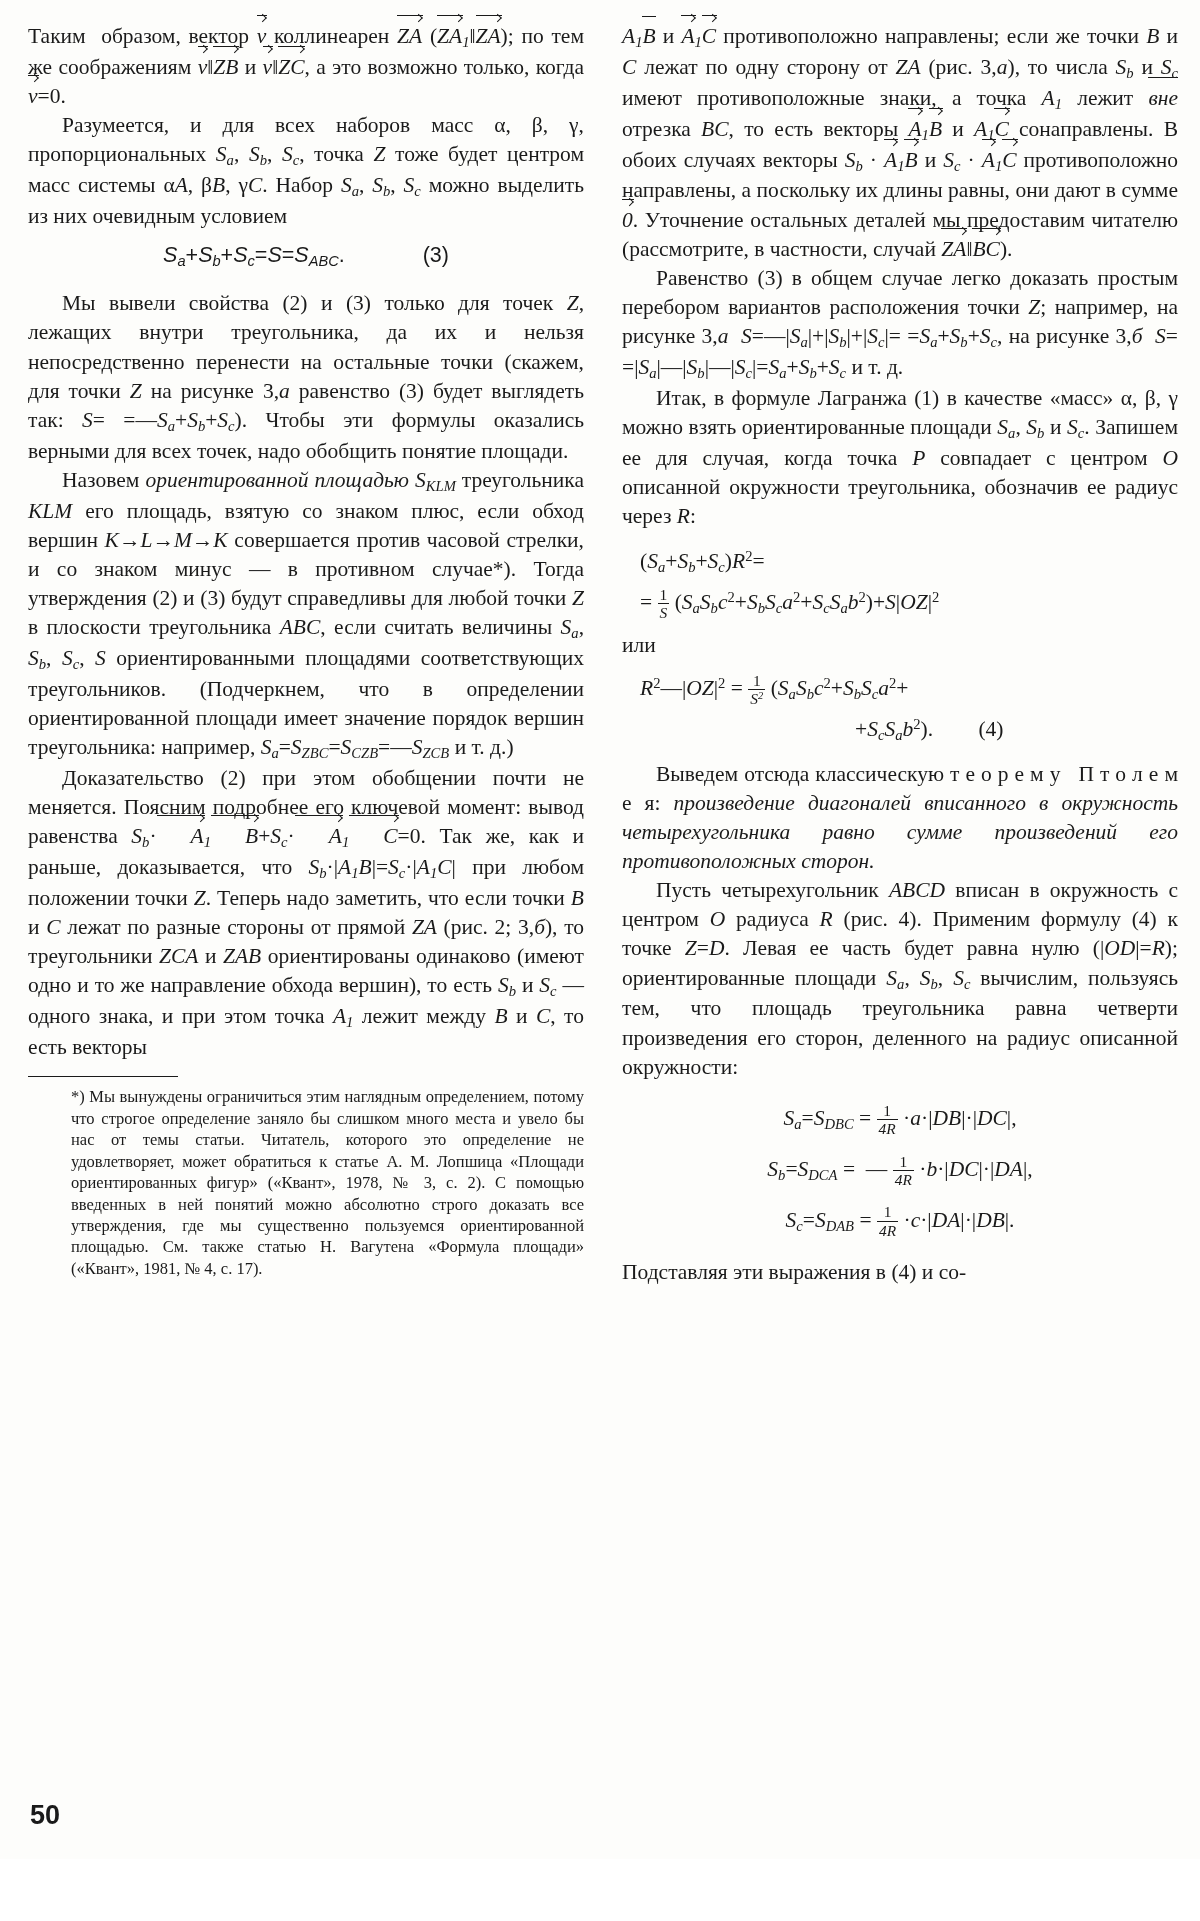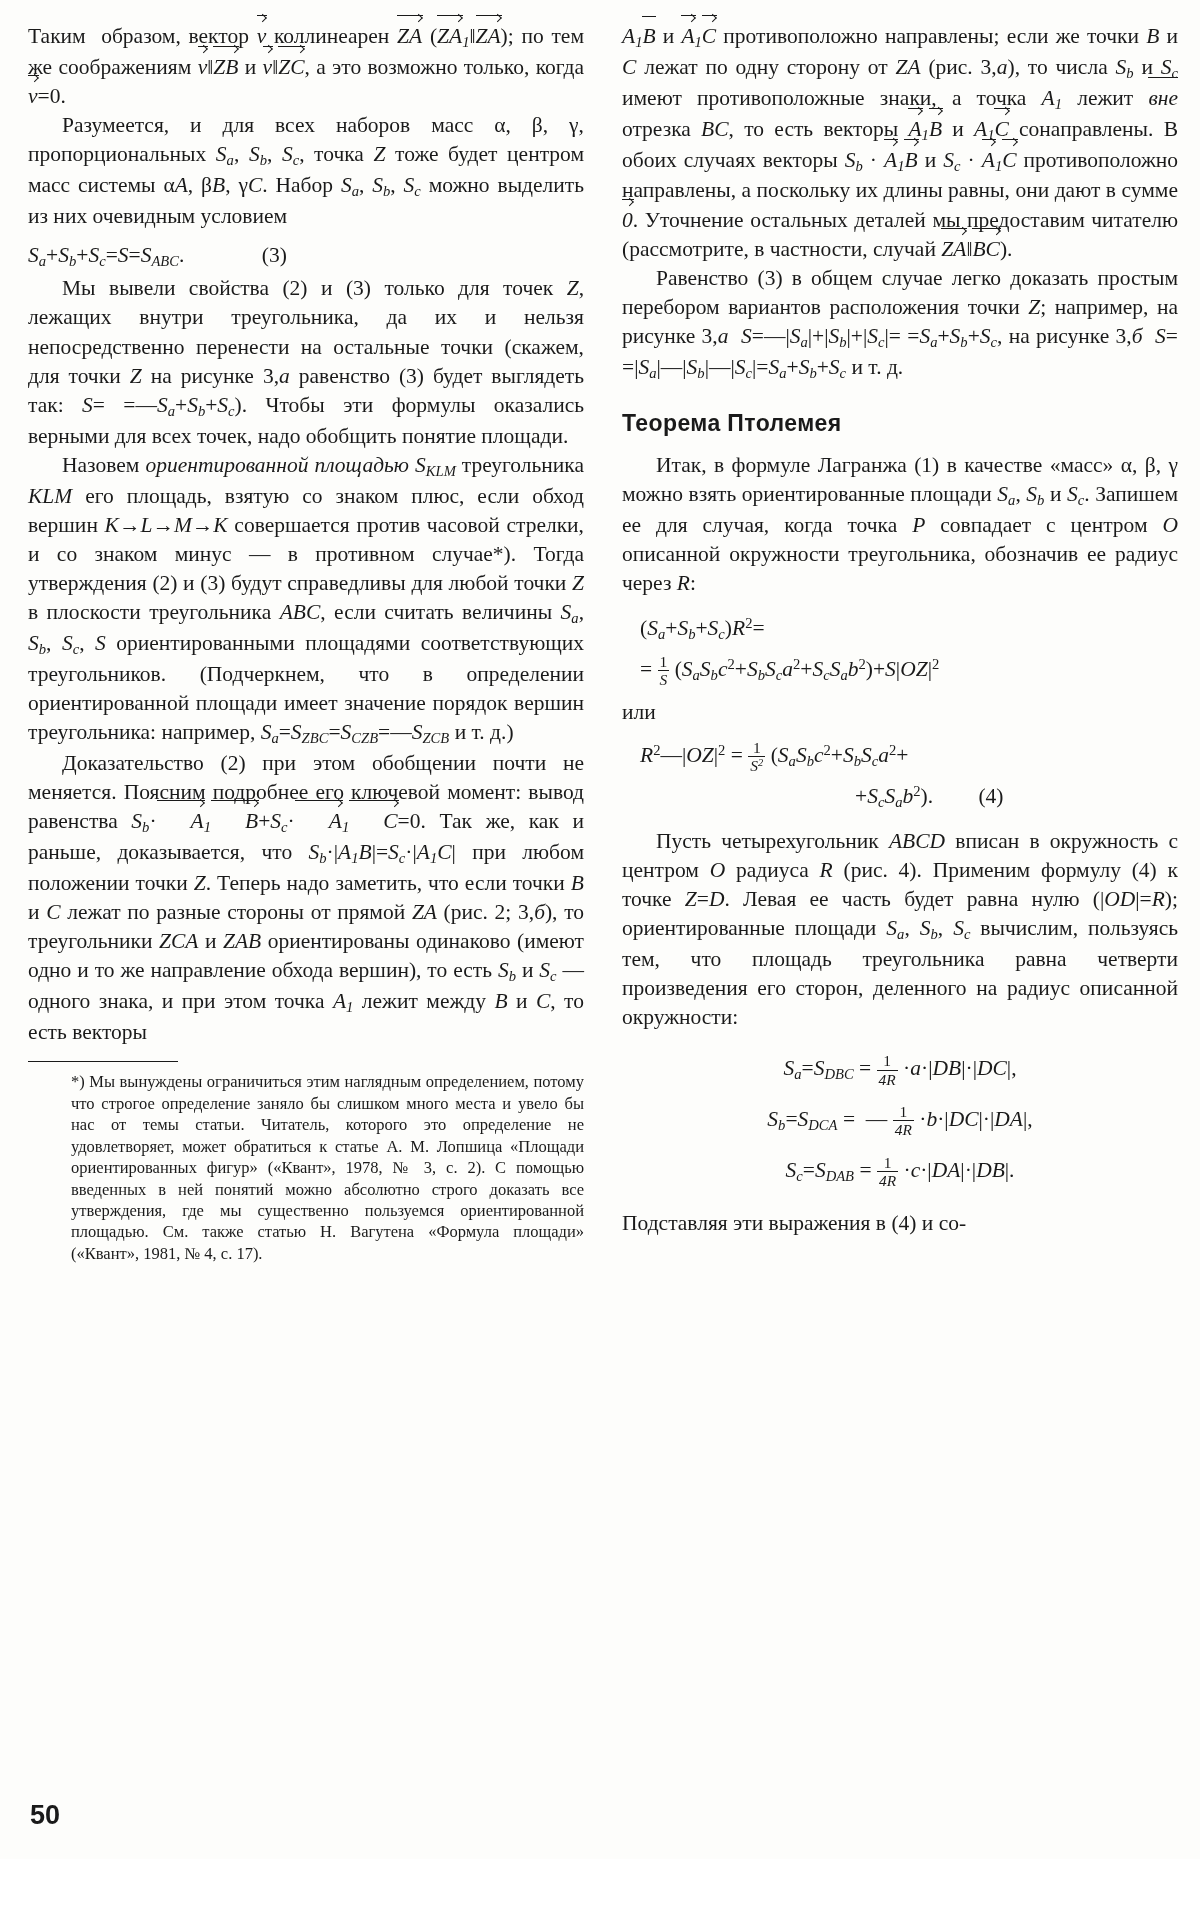--- a/index.html
+++ b/index.html
@@ -36,23 +36,24 @@
   p {
     margin: 0 0 0 0;
     font-size: 21.5px;
     line-height: 1.355;
     text-align: justify;
     text-justify: inter-word;
     hyphens: manual;
   }
   p.ind { text-indent: 34px; }
   .eq {
+    text-align: center;
     font-size: 21.5px;
-    margin: 12px 0 4px 0;
-    font-family: Liberation Serif, serif;
+    margin: 12px 0 20px 0;
+    font-family: Liberation Sans, sans-serif;
   }
   .eq-num {
     display: inline-block;
     margin-left: 72px;
   }
   i, em { font-style: italic; }
   .sub {
     font-size: 0.68em;
     vertical-align: -0.28em;
     font-style: italic;
@@ -227,21 +228,20 @@
         мы предоставим читателю (рассмотрите, в частности, случай <span class="vec">ZA</span>‖<span class="vec">BC</span>).
       </p>
 
       <p class="ind">
         Равенство (3) в общем случае легко доказать простым перебором вариантов расположения точки <i>Z</i>; например, на
         рисунке 3,<i>а</i> &nbsp;<i>S</i>=—|<i>S</i><span class="sub">a</span>|+|<i>S</i><span class="sub">b</span>|+|<i>S</i><span class="sub">c</span>|=
         =<i>S</i><span class="sub">a</span>+<i>S</i><span class="sub">b</span>+<i>S</i><span class="sub">c</span>, на рисунке 3,<i>б</i> &nbsp;<i>S</i>=
         =|<i>S</i><span class="sub">a</span>|—|<i>S</i><span class="sub">b</span>|—|<i>S</i><span class="sub">c</span>|=<i>S</i><span class="sub">a</span>+<i>S</i><span class="sub">b</span>+<i>S</i><span class="sub">c</span> и т. д.
       </p>
 
-      <h3 class="section">Теорема Птолемея</h3>
 
       <p class="ind">
         Итак, в формуле Лагранжа (1) в качестве «масс» α, β, γ можно взять ориентированные площади <i>S</i><span class="sub">a</span>, <i>S</i><span class="sub">b</span> и <i>S</i><span class="sub">c</span>. Запишем ее для случая, когда точка <i>P</i> совпадает с центром <i>O</i> описанной окружности треугольника, обозначив ее радиус через <i>R</i>:
       </p>
 
       <div class="eq-block eq-left">
         (<i>S</i><span class="sub">a</span>+<i>S</i><span class="sub">b</span>+<i>S</i><span class="sub">c</span>)<i>R</i><span class="sup">2</span>=<br>
         = <span class="frac"><span class="num">1</span><span class="den">S</span></span>
         (<i>S</i><span class="sub">a</span><i>S</i><span class="sub">b</span><i>c</i><span class="sup">2</span>+<i>S</i><span class="sub">b</span><i>S</i><span class="sub">c</span><i>a</i><span class="sup">2</span>+<i>S</i><span class="sub">c</span><i>S</i><span class="sub">a</span><i>b</i><span class="sup">2</span>)+<i>S</i>|<i>OZ</i>|<span class="sup">2</span>
       </div>
@@ -249,20 +249,24 @@
       <div style="font-size:21.5px;margin:6px 0 6px 0;">или</div>
 
       <div class="eq-block eq-left">
         <i>R</i><span class="sup">2</span>—|<i>OZ</i>|<span class="sup">2</span> =
         <span class="frac"><span class="num">1</span><span class="den">S<span class="sup">2</span></span></span>
         (<i>S</i><span class="sub">a</span><i>S</i><span class="sub">b</span><i>c</i><span class="sup">2</span>+<i>S</i><span class="sub">b</span><i>S</i><span class="sub">c</span><i>a</i><span class="sup">2</span>+<br>
         <span style="display:inline-block;margin-left:215px;">+<i>S</i><span class="sub">c</span><i>S</i><span class="sub">a</span><i>b</i><span class="sup">2</span>).</span>
         <span class="eq-num" style="margin-left:40px;">(4)</span>
       </div>
 
+      <p class="ind">
+        Выведем отсюда классическую т е о р е м у &nbsp; П т о л е м е я: <i>произведение диагоналей вписанного в окружность
+        четырехугольника равно сумме произведений его противоположных сторон.</i>
+      </p>
 
       <p class="ind">
         Пусть четырехугольник <i>ABCD</i> вписан в окружность с центром <i>O</i> радиуса <i>R</i> (рис. 4). Применим формулу (4)
         к точке <i>Z</i>=<i>D</i>. Левая ее часть будет равна нулю (|<i>OD</i>|=<i>R</i>); ориентированные площади <i>S</i><span class="sub">a</span>, <i>S</i><span class="sub">b</span>, <i>S</i><span class="sub">c</span> вычислим, пользуясь тем, что площадь треугольника равна четверти произведения его сторон, деленного на радиус описанной окружности:
       </p>
 
       <div class="eq-block eq-center" style="margin-top:16px;">
         <i>S</i><span class="sub">a</span>=<i>S</i><span class="sub">DBC</span> =
         <span class="frac"><span class="num">1</span><span class="den">4R</span></span>
         ·<i>a</i>·|<i>DB</i>|·|<i>DC</i>|,

